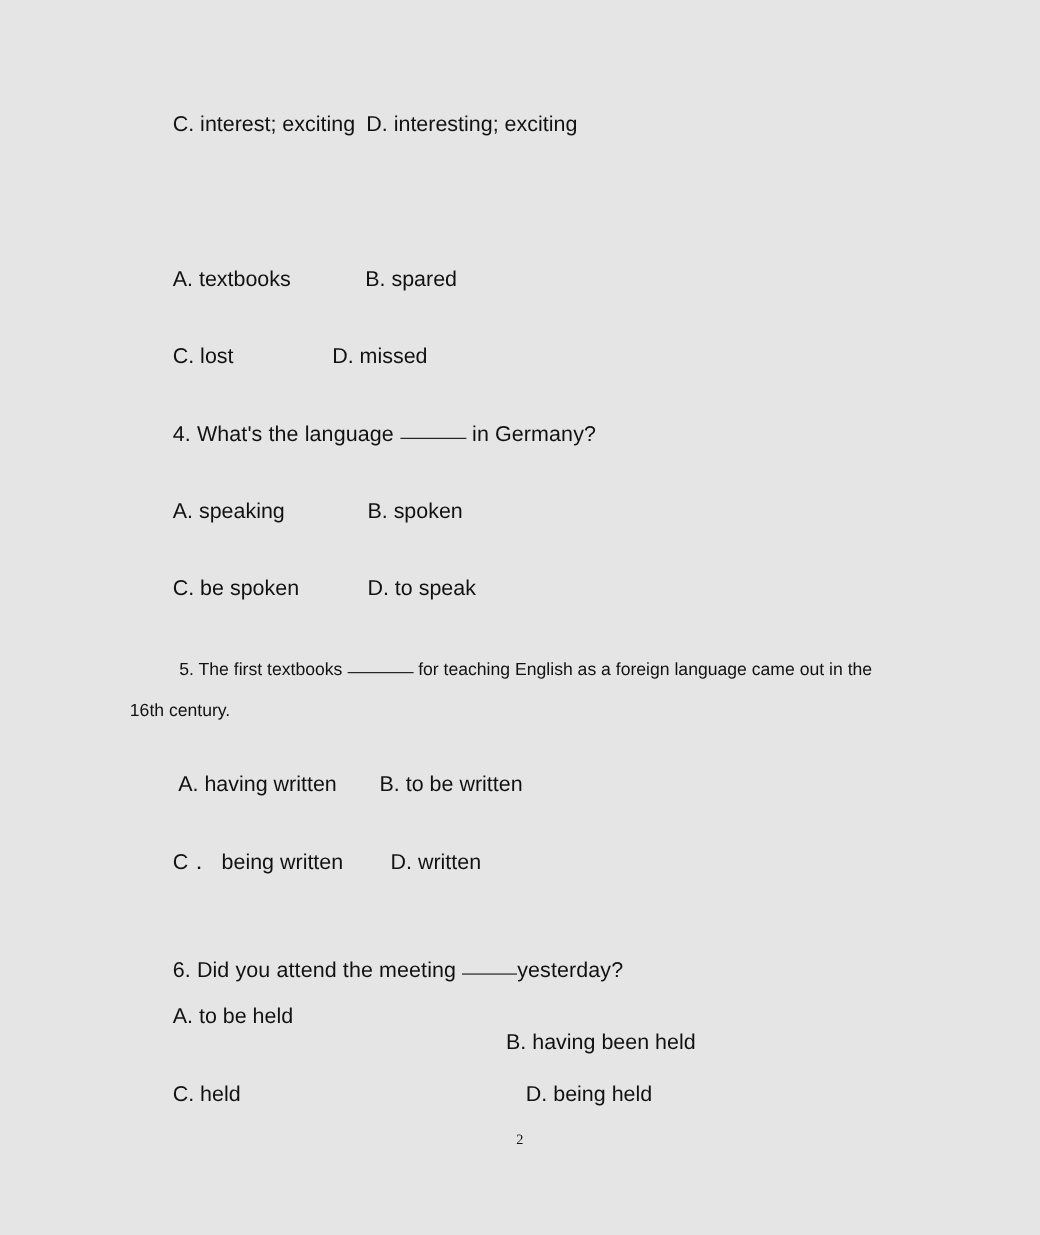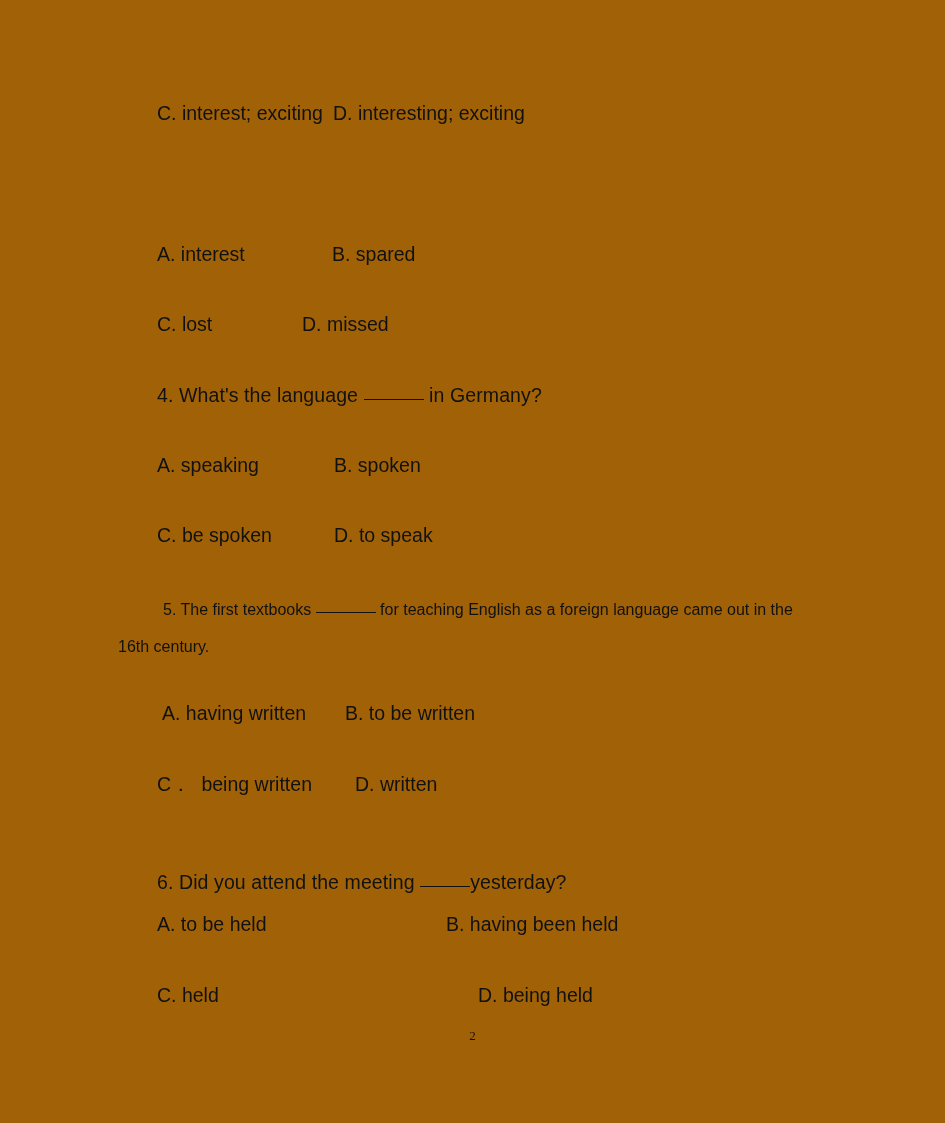--- a/index.html
+++ b/index.html
@@ -14,21 +14,21 @@
     font-family: "Liberation Sans", sans-serif;
     color: #000000;
     -webkit-font-smoothing: antialiased;
   }
 
   .page {
     position: relative;
     width: 945px;
     height: 1123px;
     overflow: hidden;
-    background: #a16207;
+    background: #e5e5e5;
   }
 
   
   .line {
     position: absolute;
     white-space: pre;
     font-size: 19.5px;
     line-height: 26px;
     letter-spacing: 0.1px;
     color: #111111;
@@ -83,21 +83,21 @@
 
 <div class="page">
 
   <div class="opt-row" style="left:157px; top:100px;">
     <span class="opt" style="left:0px;">C. interest; exciting</span>
     <span class="opt" style="left:176px;">D. interesting; exciting</span>
   </div>
 
 
   <div class="opt-row" style="left:157px; top:241px;">
-    <span class="opt" style="left:0px;">A. interest</span>
+    <span class="opt" style="left:0px;">A. textbooks</span>
     <span class="opt" style="left:175px;">B. spared</span>
   </div>
 
   <div class="opt-row" style="left:157px; top:311px;">
     <span class="opt" style="left:0px;">C. lost</span>
     <span class="opt" style="left:145px;">D. missed</span>
   </div>
 
   <div class="line" style="left:157px; top:382px;"><span>4. What's the language </span><span class="blank w-med"></span><span> in Germany?</span></div>
 
@@ -120,21 +120,21 @@
 
   <div class="opt-row" style="left:157px; top:771px;">
     <span class="opt" style="left:0px;">C．  being written</span>
     <span class="opt" style="left:198px;">D. written</span>
   </div>
 
   <div class="line" style="left:157px; top:841px;margin-top:28px;"><span>6. Did you attend the meeting </span><span class="blank w-short"></span><span>yesterday?</span></div>
 
   <div class="opt-row" style="left:157px; top:911px;">
     <span class="opt" style="left:0px;text-align:right;">A. to be held</span>
-    <span class="opt" style="left:289px;">B. having been held</span>
+    <span class="opt" style="left:303px;margin-top:24px;">B. having been held</span>
   </div>
 
   <div class="opt-row" style="left:157px; top:982px;">
     <span class="opt" style="left:0px;">C. held</span>
     <span class="opt" style="left:321px;">D. being held</span>
   </div>
 
   <div class="page-number" style="top:1028px;">2</div>
 
 </div>

